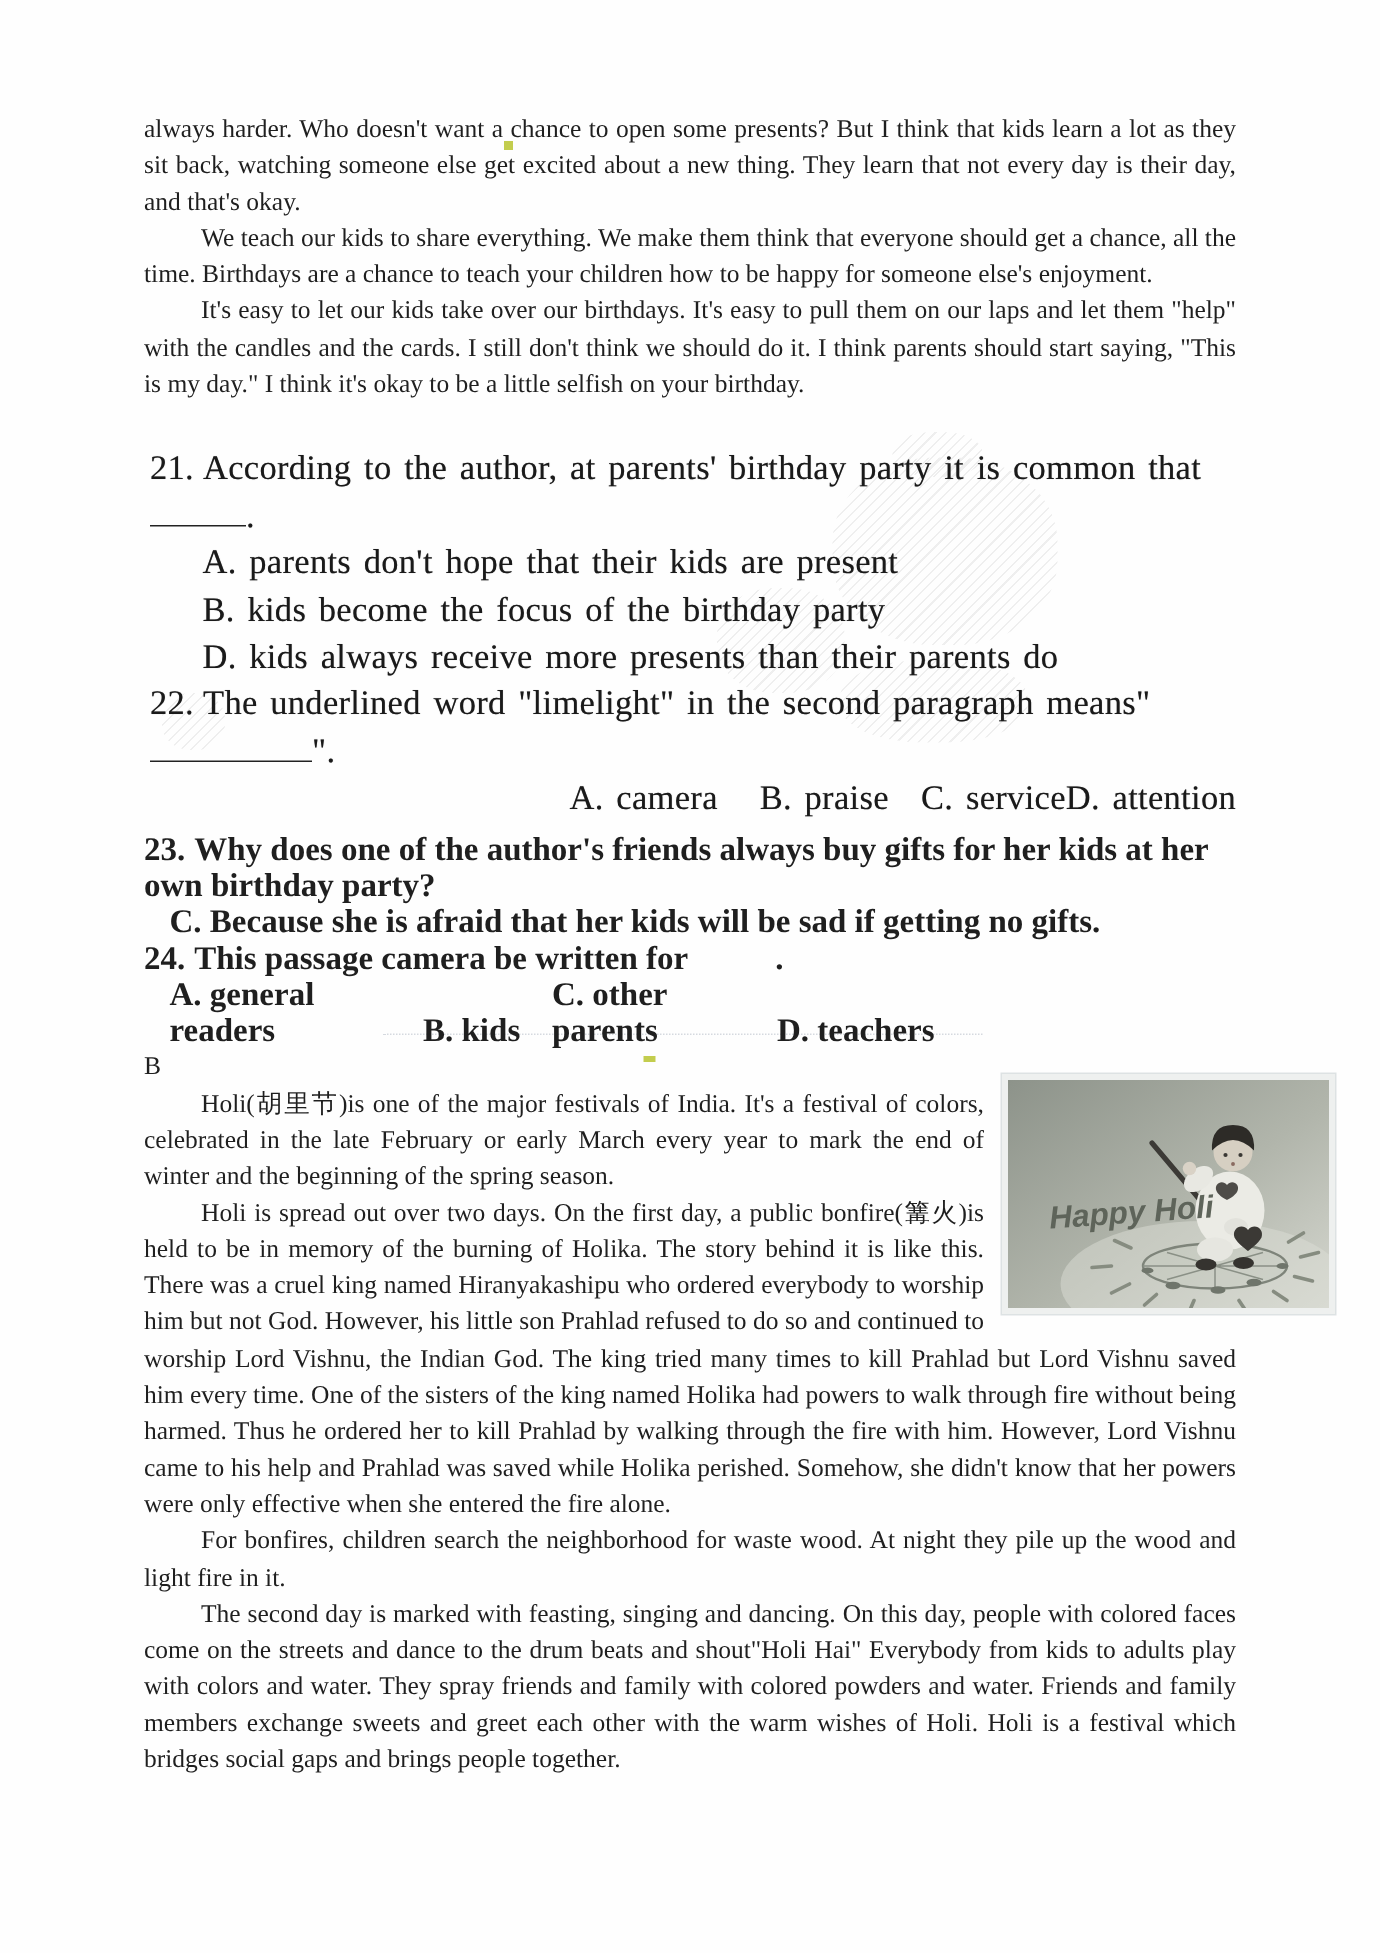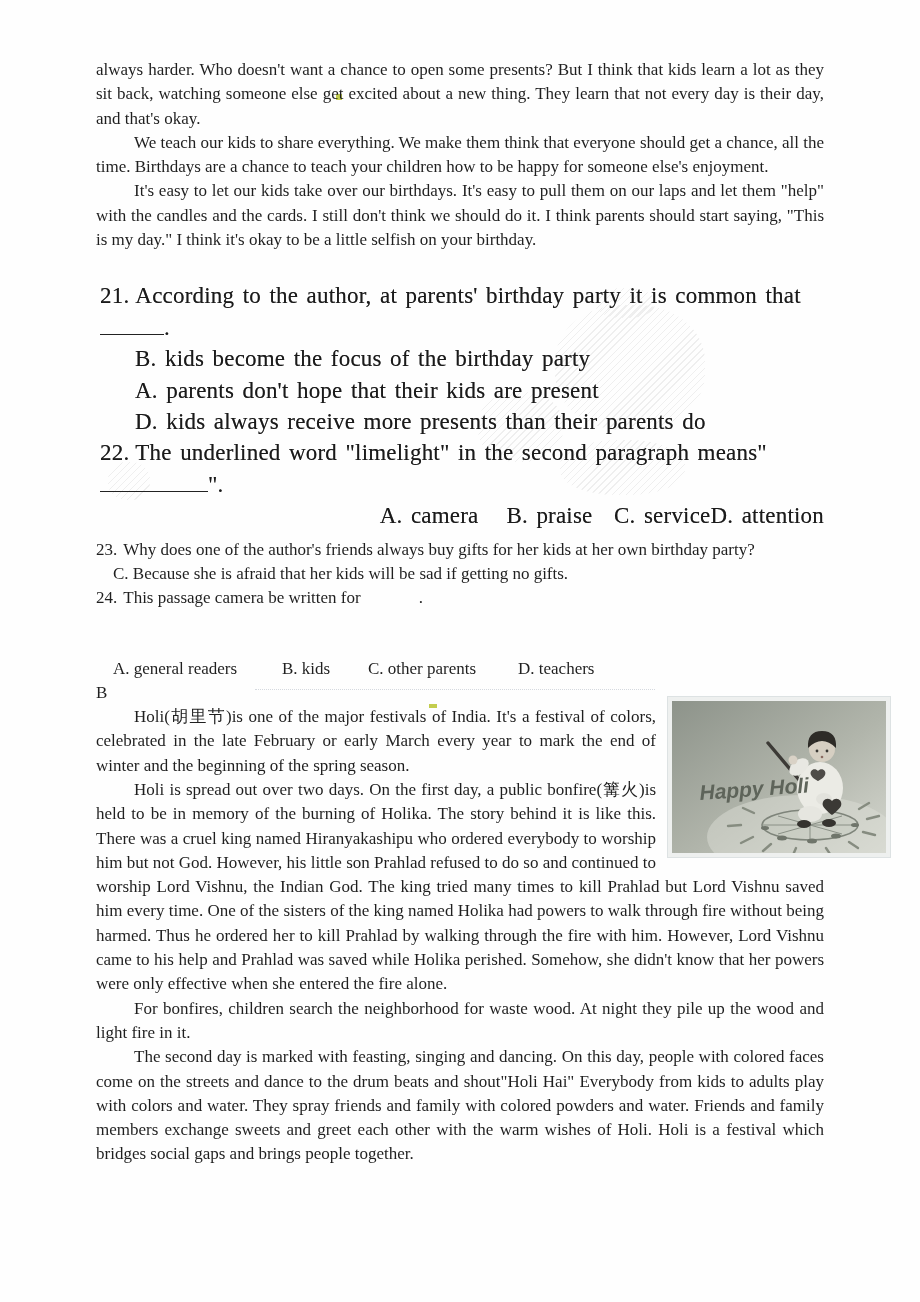--- a/index.html
+++ b/index.html
@@ -4,21 +4,21 @@
 <style>
   html,body{margin:0;padding:0;background:#ffffff;}
   .page{
     position:relative;
     width:920px;height:1302px;
     background:#fefefe;
     font-family:"Liberation Serif","DejaVu Serif",serif;
     color:#1f1f1f;
     overflow:hidden;
   }
-  .content{position:absolute;left:0;top:0;width:920px;padding:58px 96px 0 96px;box-sizing:border-box;}
+  .content{position:absolute;left:0;top:16px;width:920px;padding:58px 96px 0 96px;box-sizing:border-box;}
   
   .passage p{
     margin:0;
     font-size:17px;
     line-height:24.3px;
     text-align:justify;
   }
   .passage p.indent{text-indent:38px;}
   
   .q2122{
@@ -29,40 +29,41 @@
     color:#1a1a1a;
     word-spacing:2.5px;
     letter-spacing:.2px;
     text-shadow:0 0 .45px rgba(20,20,20,.55);
     position:relative;
   }
   .q2122 .opt-line{padding-left:35px;}
   
   .q2324{
     margin-top:6px;
-    font-size:17px;
+    font-size:22px;
     line-height:24.3px;
+    font-weight:bold;
   }
   .q2324 .opt-line{padding-left:17px;}
   .qnum{margin-right:6px;}
   .blank{
     display:inline-block;
     border-bottom:1px solid #222;
     height:14px;
     vertical-align:baseline;
   }
   .blank-21{width:64px;}
   .blank-22{width:108px;}
   .gap-24{display:inline-block;width:58px;height:4px;}
   .opt-row-22{padding-left:39px;text-align:right;}
   .opt-row-22 .opt{display:inline-block;}
   .opt-row-22 .opt:nth-child(1){width:121px;}
   .opt-row-22 .opt:nth-child(2){width:114px;}
   .opt-row-22 .opt:nth-child(3){width:118px;}
-  .opt-row-24{padding-left:17px;margin-top:46px;}
+  .opt-row-24{padding-left:17px;}
   .opt-row-24 .opt{display:inline-block;}
   .opt-row-24 .opt:nth-child(1){width:169px;}
   .opt-row-24 .opt:nth-child(2){width:86px;}
   .opt-row-24 .opt:nth-child(3){width:150px;}
   .section-label{
     font-size:17px;
     line-height:24.3px;
     margin:0;
   }
   
@@ -111,22 +112,22 @@
     <section class="passage">
       <p>always harder. Who doesn't want a chance to open some presents? But I think that kids learn a lot as they sit back, watching someone else get excited about a new thing. They learn that not every day is their day, and that's okay.</p>
       <p class="indent">We teach our kids to share everything. We make them think that everyone should get a chance, all the time. Birthdays are a chance to teach your children how to be happy for someone else's enjoyment.</p>
       <p class="indent">It's easy to let our kids take over our birthdays. It's easy to pull them on our laps and let them "help" with the candles and the cards. I still don't think we should do it. I think parents should start saying, "This is my day." I think it's okay to be a little selfish on your birthday.</p>
     </section>
 
     <section class="q2122">
       <div class="q-line">
         <span class="qnum">21.</span><span>According to the author, at parents' birthday party it is common that</span><span class="blank blank-21"></span><span>.</span>
       </div>
+      <div class="opt-line">A. parents don't hope that their kids are present</div>
       <div class="opt-line">B. kids become the focus of the birthday party</div>
-      <div class="opt-line">A. parents don't hope that their kids are present</div>
       <div class="opt-line">D. kids always receive more presents than their parents do</div>
       <div class="q-line">
         <span class="qnum">22.</span><span>The underlined word "limelight" in the second paragraph means"</span><span class="blank blank-22"></span><span>".</span>
       </div>
       <div class="opt-row-22">
         <span class="opt">A. camera</span><span class="opt">B. praise</span><span class="opt">C. service</span><span class="opt">D. attention</span>
       </div>
     </section>
 
     <section class="q2324">

